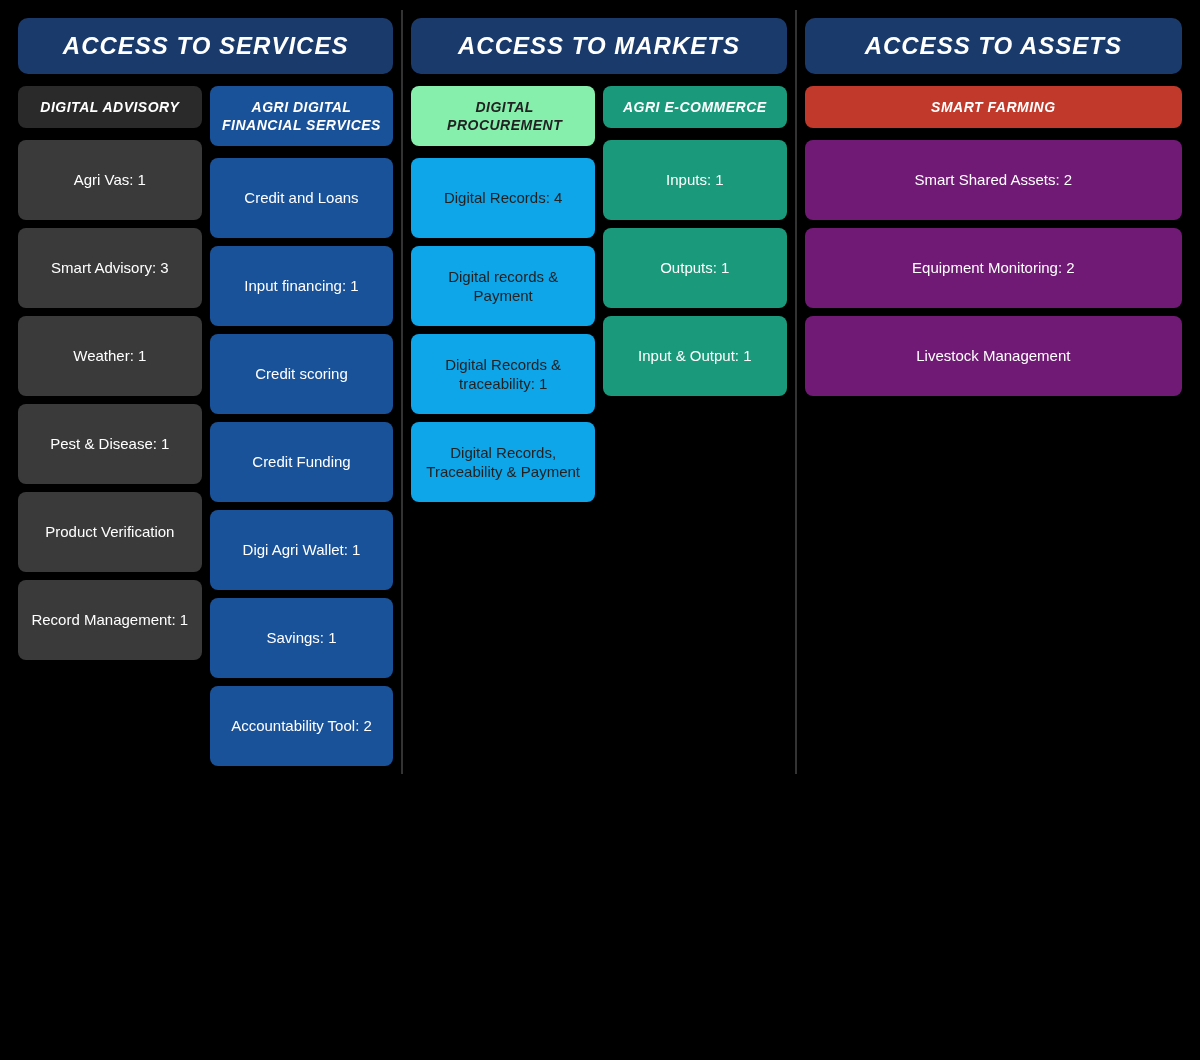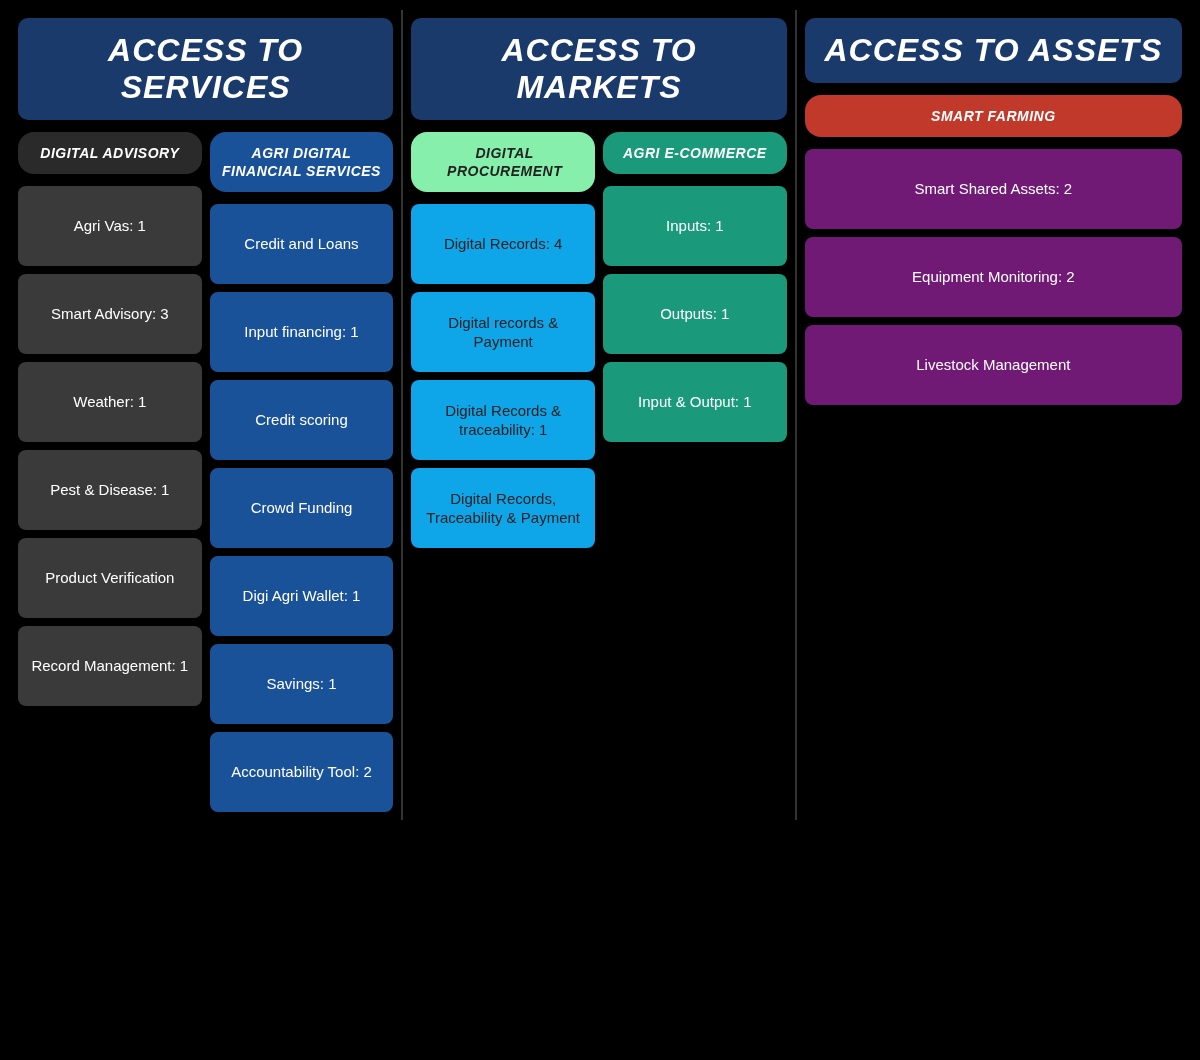--- a/index.html
+++ b/index.html
@@ -23,21 +23,21 @@
     }
 
     .section-header {
       border-radius: 10px;
       padding: 14px 10px;
       text-align: center;
       margin-bottom: 12px;
     }
 
     .section-header h2 {
-      font-size: 32px;
+      font-size: 24px;
       font-weight: 900;
       color: #fff;
       text-transform: uppercase;
       font-style: italic;
       letter-spacing: 1px;
     }
 
     .header-services { background: #1a3a6b; }
     .header-markets { background: #1a3a6b; }
     .header-assets { background: #1a3a6b; }
@@ -49,21 +49,21 @@
       gap: 8px;
     }
 
     .one-col {
       display: flex;
       flex-direction: column;
       gap: 8px;
     }
 
     .sub-header {
-      border-radius: 16px;
+      border-radius: 8px;
       padding: 12px 8px;
       text-align: center;
       margin-bottom: 4px;
     }
 
     .sub-header span {
       font-size: 14px;
       font-weight: 900;
       color: #fff;
       text-transform: uppercase;
@@ -155,21 +155,21 @@
         <div class="card card-blue">
           <span>Credit and Loans</span>
         </div>
         <div class="card card-blue">
           <span>Input financing: 1</span>
         </div>
         <div class="card card-blue">
           <span>Credit scoring</span>
         </div>
         <div class="card card-blue">
-          <span>Crowd Funding</span>
+          <span>Credit Funding</span>
         </div>
         <div class="card card-blue">
           <span>Digi Agri Wallet: 1</span>
         </div>
         <div class="card card-blue">
           <span>Savings: 1</span>
         </div>
         <div class="card card-blue">
           <span>Accountability Tool: 2</span>
         </div>

